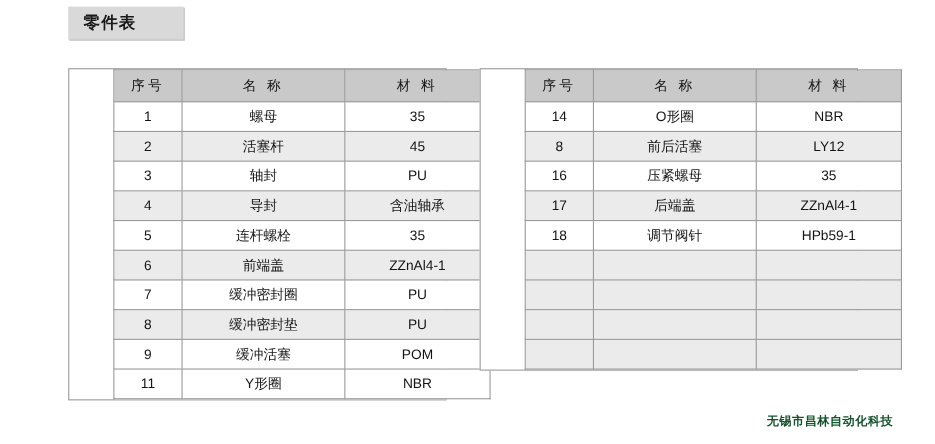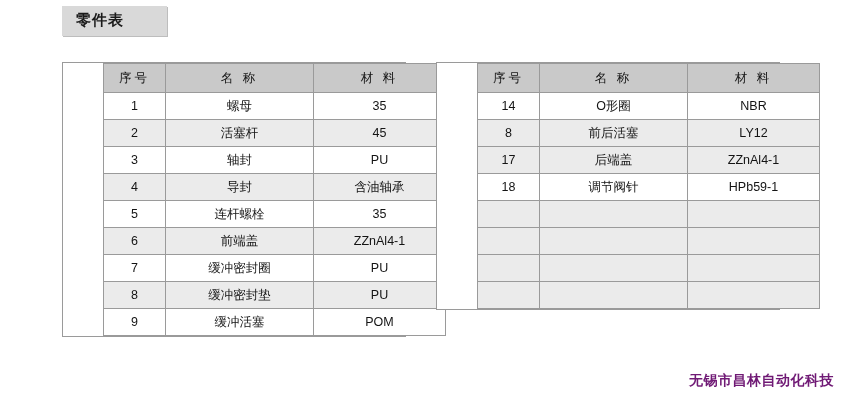--- a/index.html
+++ b/index.html
@@ -88,25 +88,25 @@
   table.parts tbody td.empty {
     background: #ebebeb;
   }
   table.parts tbody tr.alt td.empty {
     background: #ebebeb;
   }
 
   
   .footer {
     position: absolute;
-    right: 16px;
+    right: 38px;
     bottom: 14px;
-    font-size: 14px;
+    font-size: 11px;
     font-weight: bold;
-    color: #701a75;
+    color: #14532d;
     letter-spacing: 0.5px;
     white-space: nowrap;
   }
 </style>
 </head>
 <body>
 
 <div class="title-wrap">
   <span class="title-text">零件表</span>
 </div>
@@ -164,20 +164,25 @@
         <tr class="alt">
           <td>8</td>
           <td>缓冲密封垫</td>
           <td>PU</td>
         </tr>
         <tr>
           <td>9</td>
           <td>缓冲活塞</td>
           <td>POM</td>
         </tr>
+        <tr>
+          <td>11</td>
+          <td>Y形圈</td>
+          <td>NBR</td>
+        </tr>
       </tbody>
   </table>
 </div>
 
 <div class="table-box right">
   <table class="parts">
     <colgroup>
       <col class="c-no">
         <col class="c-name">
         <col class="c-mat">
@@ -193,20 +198,25 @@
         <tr>
           <td>14</td>
           <td>O形圈</td>
           <td>NBR</td>
         </tr>
         <tr class="alt">
           <td>8</td>
           <td>前后活塞</td>
           <td>LY12</td>
         </tr>
+        <tr>
+          <td>16</td>
+          <td>压紧螺母</td>
+          <td>35</td>
+        </tr>
         <tr class="alt">
           <td>17</td>
           <td>后端盖</td>
           <td>ZZnAl4-1</td>
         </tr>
         <tr>
           <td>18</td>
           <td>调节阀针</td>
           <td>HPb59-1</td>
         </tr>

